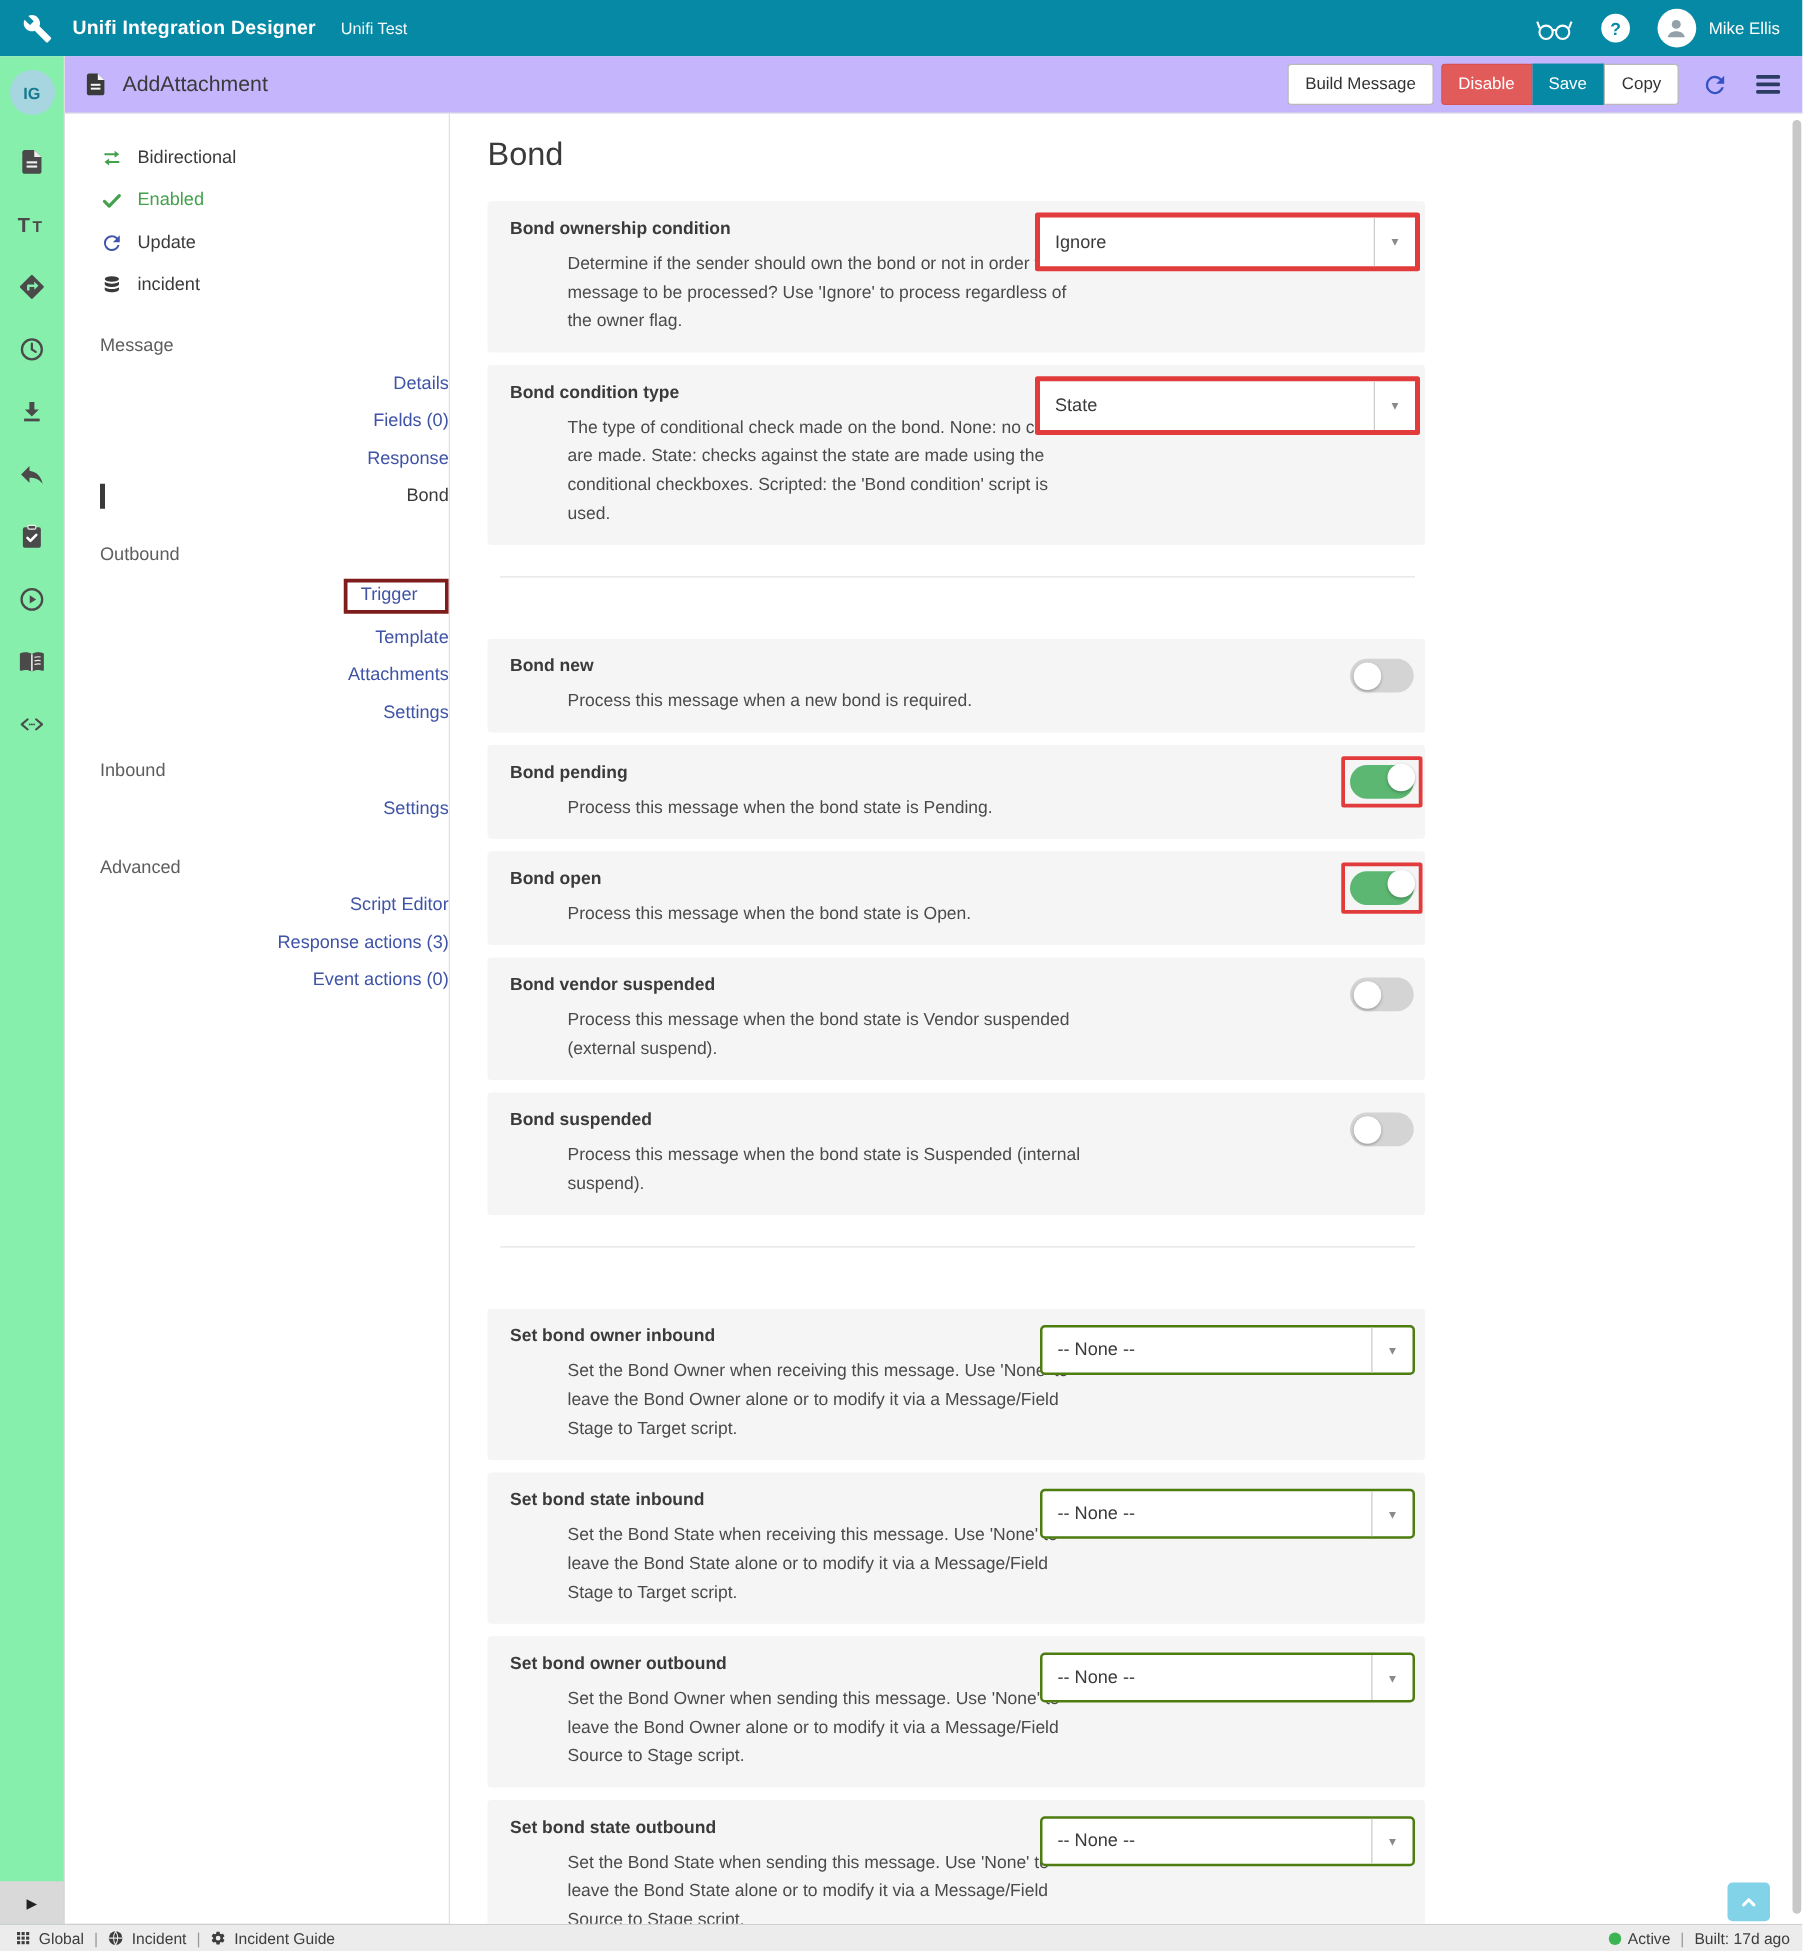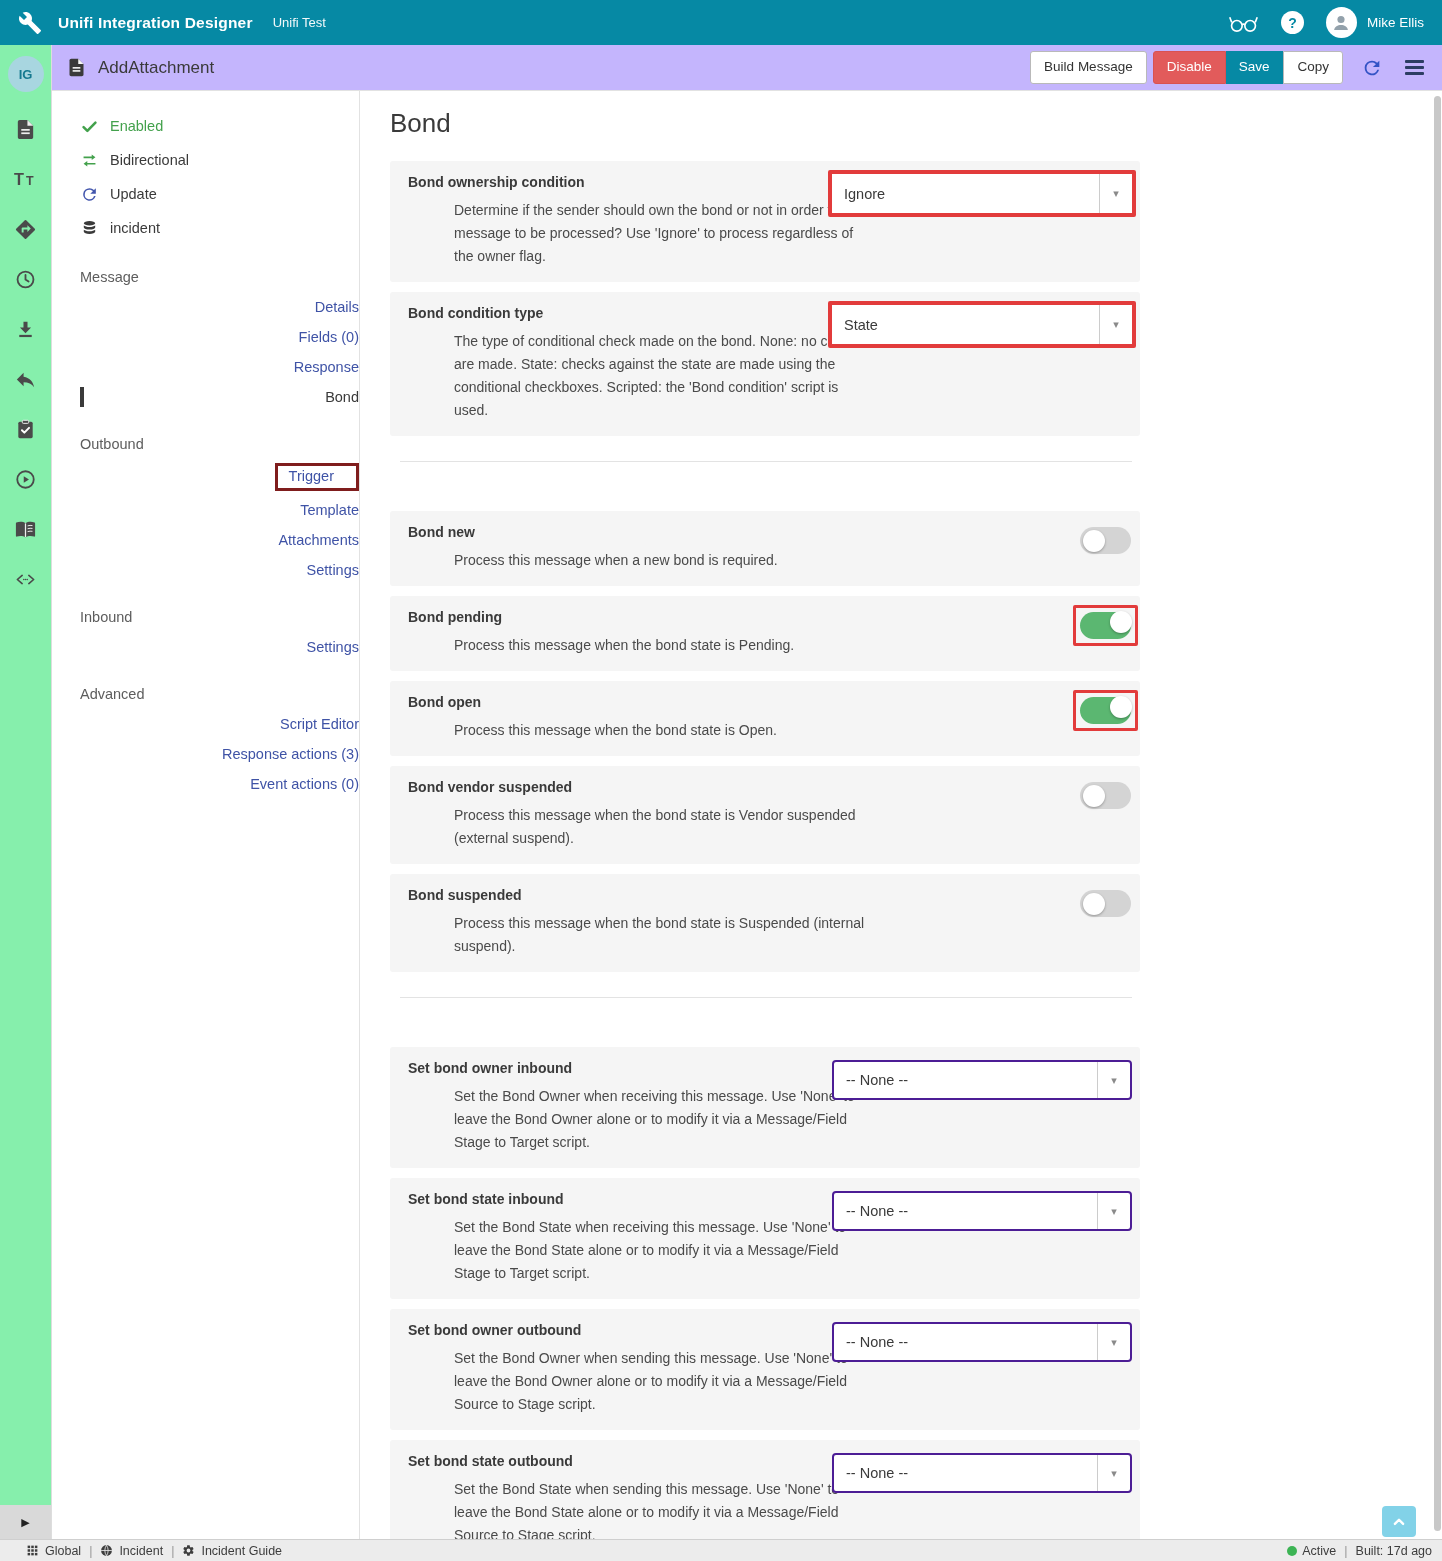--- a/index.html
+++ b/index.html
@@ -64,39 +64,39 @@
   .red-outline { border:3px solid #7f1d1d; padding:2px 22px 4px 11px; margin-left:-14px; display:inline-block; }
 
   .main { flex:1; position:relative; padding:17px 0 0 30px; background:#fff; overflow:hidden; }
   .page-title { font-size:26px; color:#3a3a3a; font-weight:400; margin:0 0 22px 0; }
   .settings { width:750px; }
   .card { background:#f5f5f5; border-radius:3px; position:relative; padding:13px 18px 14px 18px; margin-bottom:10px; }
   .card-label { font-size:14px; font-weight:bold; color:#3a3a3a; margin-bottom:9px; }
   .card-desc { font-size:14px; color:#4a4a4a; line-height:23px; max-width:422px;margin-left:46px; }
   .settings-divider { height:1px; background:#e3e3e3; margin:25px 8px 49px 10px; }
 
-  .select { position:absolute; top:13px; left:442px; width:300px; height:40px; background:#fff; border:2px solid #4c1d95; border-radius:4px; display:flex; align-items:stretch; cursor:pointer; }
+  .select { position:absolute; top:13px; left:442px; width:300px; height:40px; background:#fff; border:2px solid #4d7c0f; border-radius:4px; display:flex; align-items:stretch; cursor:pointer; }
   .select-value { flex:1; display:flex; align-items:center; padding-left:12px; font-size:14.5px; color:#3a3a3a; }
   .select-arrow { flex:0 0 33px; border-left:1px solid #ccc; display:flex; align-items:center; justify-content:center; color:#8a8a8a; font-size:11px; }
   .select.red { border:4px solid #e23b3b; border-radius:2px; top:9px; left:438px; width:308px; height:47px; }
 
   .toggle { position:absolute; top:16px; right:9px; width:51px; height:27px; border-radius:14px; background:#d4d4d4; cursor:pointer; }
   .toggle .knob { position:absolute; top:2.5px; left:3px; width:22px; height:22px; border-radius:50%; background:#fff; box-shadow:0 1px 2.5px rgba(0,0,0,.3); }
   .toggle.on { background:#5bb771; }
   .toggle.on .knob { left:auto; right:3px; }
   .toggle.static { position:static; }
   .toggle-wrap.red { position:absolute; top:9px; right:2px; border:3px solid #e23b3b; padding:4px; border-radius:2px; line-height:0; }
   .toggle-wrap.red .toggle { display:inline-block; }
 
   .scroll-top { position:absolute; right:26px; bottom:24px; width:34px; height:31px; background:#82d2e8; border-radius:4px; display:flex; align-items:center; justify-content:center; cursor:pointer; z-index:5; }
   .scroll-top svg { width:18px; height:18px; }
   .scrollbar-thumb { position:absolute; right:1px; top:96px; bottom:30px; width:7px; background:#c8c8c8; border-radius:4px; z-index:6; cursor:pointer; }
 
   
-  .statusbar { flex:0 0 22px; background:#ececec; border-top:1px solid #cfcfcf; display:flex; align-items:center; padding:0 10px 0 26px; font-size:12.5px; color:#3d3d3d; }
+  .statusbar { flex:0 0 22px; background:#ececec; border-top:1px solid #cfcfcf; display:flex; align-items:center; padding:0 10px 0 12px; font-size:12.5px; color:#3d3d3d; }
   .sb-item { display:flex; align-items:center; gap:6px; cursor:pointer; }
   .sb-ico { width:13px; height:13px; display:flex; color:#3d3d3d; }
   .sb-ico svg { width:100%; height:100%; display:block; }
   .sb-sep { color:#999; margin:0 8px; }
   .sb-right { margin-left:auto; display:flex; align-items:center; }
   .sb-dot { width:10px; height:10px; border-radius:50%; background:#3cb454; margin-right:5px; }
 </style>
 </head>
 <body>
 
@@ -235,36 +235,36 @@
               <span></span>
               <span></span>
             </span>
         </div>
       </div>
 
       <div class="content-row">
 
         <div class="sidebar">
           <div id="status-list">
-              <div class="side-status green">
-    <span class="side-ico ico-green">
-                  <svg viewBox="0 0 24 24" fill="none" stroke="currentColor" stroke-width="3.2" stroke-linecap="round" stroke-linejoin="round">
-                    <path d="m4.5 12.8 4.8 4.7L19.5 7"></path>
-                  </svg>
-                </span>
-    <span class="side-label">Enabled</span>
-  </div>
               <div class="side-status">
     <span class="side-ico ico-green">
                   <svg viewBox="0 0 24 24" fill="currentColor">
                     <path d="M14.8 4.5 19.5 8l-4.7 3.5V9H4.5V7h10.3z"></path>
                     <path d="M9.2 12.5 4.5 16l4.7 3.5V17h10.3v-2H9.2z"></path>
                   </svg>
                 </span>
     <span class="side-label">Bidirectional</span>
+  </div>
+              <div class="side-status green">
+    <span class="side-ico ico-green">
+                  <svg viewBox="0 0 24 24" fill="none" stroke="currentColor" stroke-width="3.2" stroke-linecap="round" stroke-linejoin="round">
+                    <path d="m4.5 12.8 4.8 4.7L19.5 7"></path>
+                  </svg>
+                </span>
+    <span class="side-label">Enabled</span>
   </div>
               <div class="side-status">
     <span class="side-ico ico-indigo">
                   <svg viewBox="0 0 24 24" fill="currentColor">
                     <path d="M17.65 6.35A7.96 7.96 0 0 0 12 4a8 8 0 1 0 7.73 10h-2.08A6 6 0 1 1 12 6c1.66 0 3.14.69 4.22 1.78L13 11h7V4l-2.35 2.35z"></path>
                   </svg>
                 </span>
     <span class="side-label">Update</span>
   </div>
               <div class="side-status">

